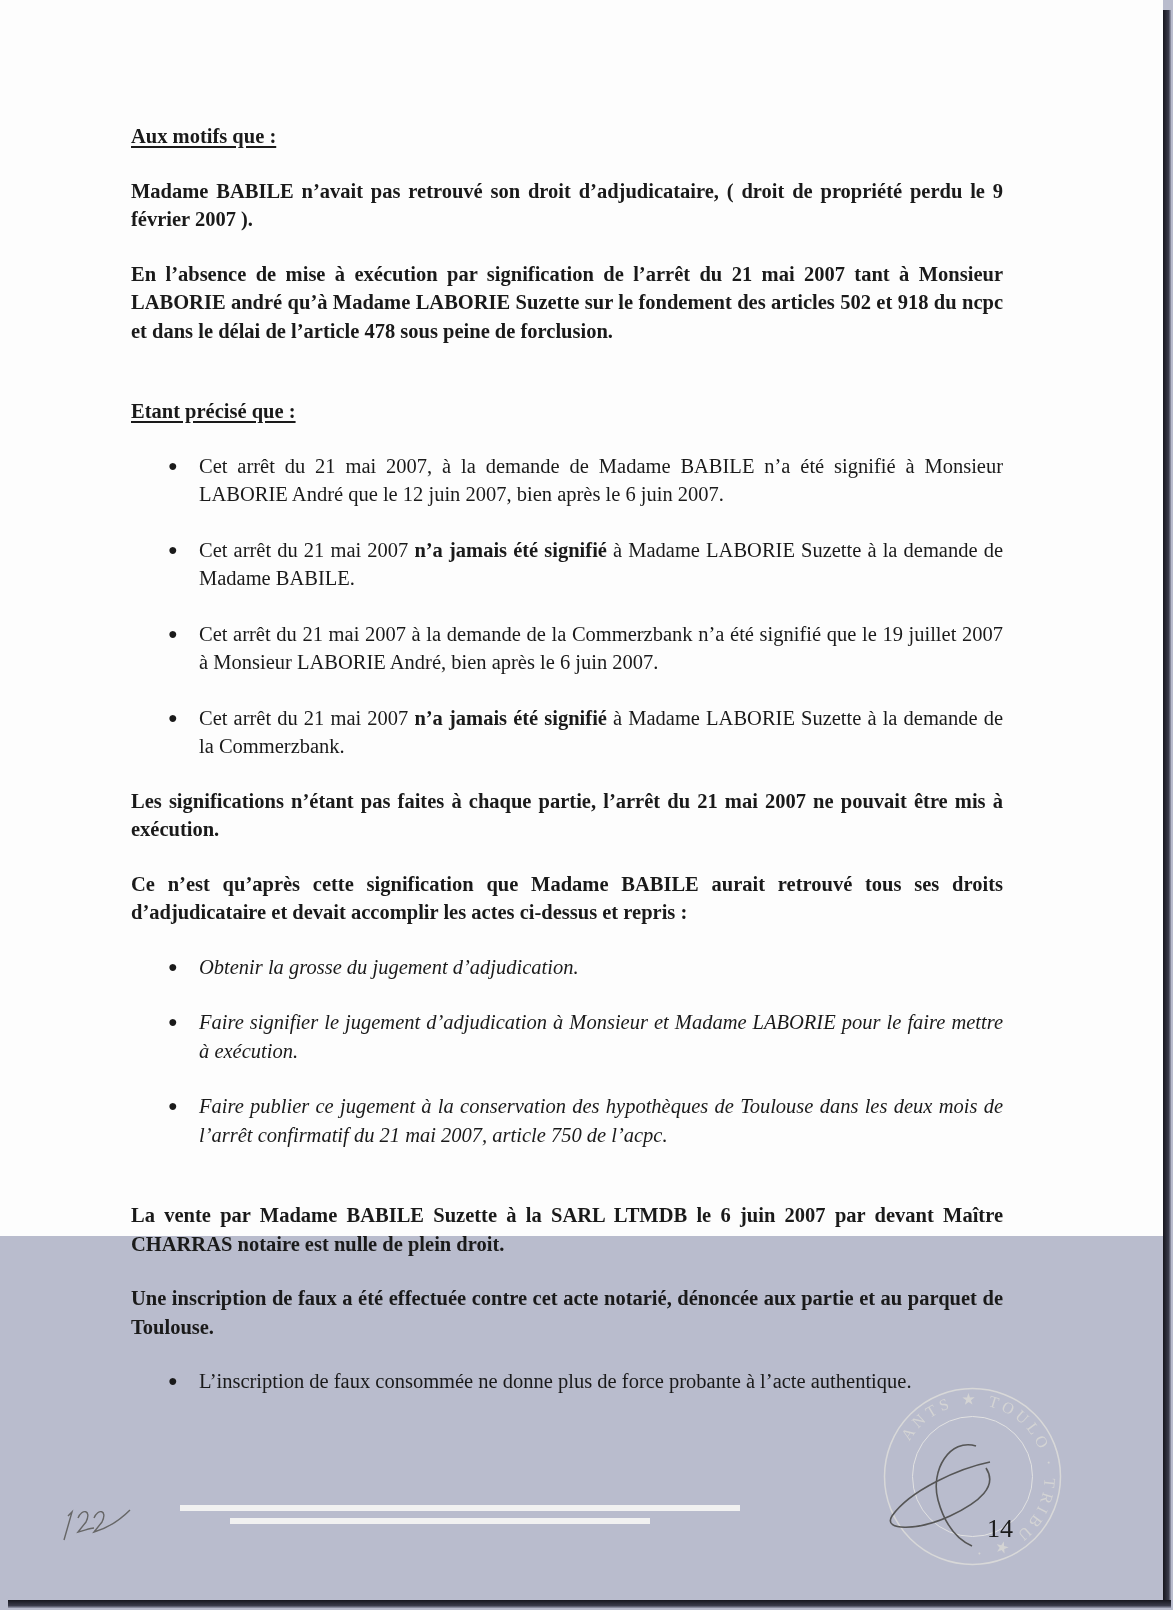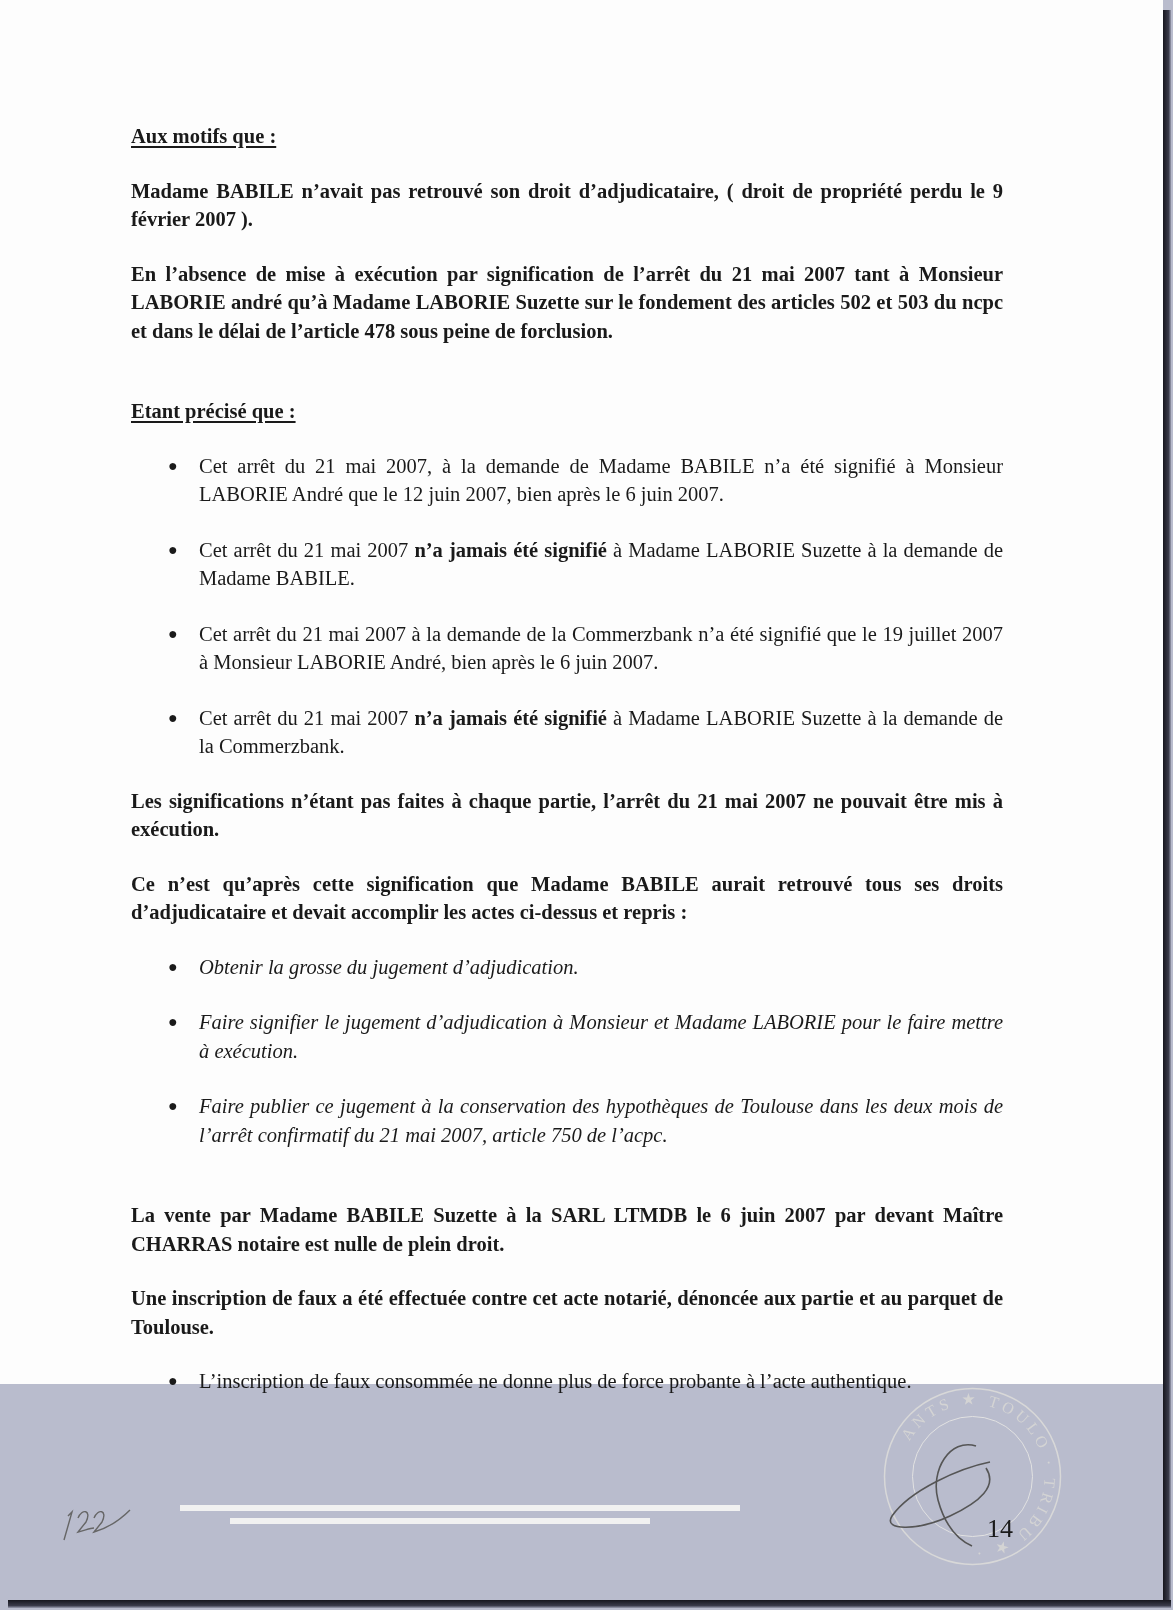--- a/index.html
+++ b/index.html
@@ -4,21 +4,21 @@
 <style>
   html, body { margin: 0; padding: 0; }
   body {
     width: 1173px; height: 1610px; position: relative; overflow: hidden;
     background: #b9bccd;
     font-family: "Liberation Serif", "DejaVu Serif", serif;
     color: #1a1a1a;
   }
   .page {
     position: absolute; left: 0; top: 0;
-    width: 1163px; height: 1384px;
+    width: 1163px; height: 1236px;
     background: #fdfdfd;
   }
   .shadow-right {
     position: absolute; left: 1163px; top: 10px; width: 8px; height: 1598px;
     background: linear-gradient(to right, #16161e, #3a3b4a 70%, #9a9db0);
   }
   .shadow-bottom {
     position: absolute; left: 8px; top: 1600px; width: 1163px; height: 8px;
     background: linear-gradient(to bottom, #16161e, #3a3b4a 70%, #9a9db0);
   }
@@ -58,21 +58,21 @@
 </head>
 <body>
 
 <div class="page">
 
   <div class="content">
     <h2 class="heading">Aux motifs que :</h2>
     <div class="gap-s"></div>
     <p>Madame BABILE n’avait pas retrouvé son droit d’adjudicataire, ( droit de propriété perdu le 9 février 2007 ).</p>
     <div class="gap-s"></div>
-    <p>En l’absence de mise à exécution par signification de l’arrêt du 21 mai 2007 tant à Monsieur LABORIE andré qu’à Madame LABORIE Suzette sur le fondement des articles 502 et 503 du ncpc et dans le délai de l’article 478 sous peine de forclusion.</p>
+    <p>En l’absence de mise à exécution par signification de l’arrêt du 21 mai 2007 tant à Monsieur LABORIE andré qu’à Madame LABORIE Suzette sur le fondement des articles 502 et 918 du ncpc et dans le délai de l’article 478 sous peine de forclusion.</p>
     <div class="gap-m"></div>
 
     <h2 class="heading">Etant précisé que :</h2>
     <div class="gap-s"></div>
 
     <ul>
       <li>
         <span class="bullet">●</span>
         <span>Cet arrêt du 21 mai 2007, à la demande de Madame BABILE n’a été signifié à Monsieur LABORIE André que le 12 juin 2007, bien après le 6 juin 2007.</span>
       </li>

